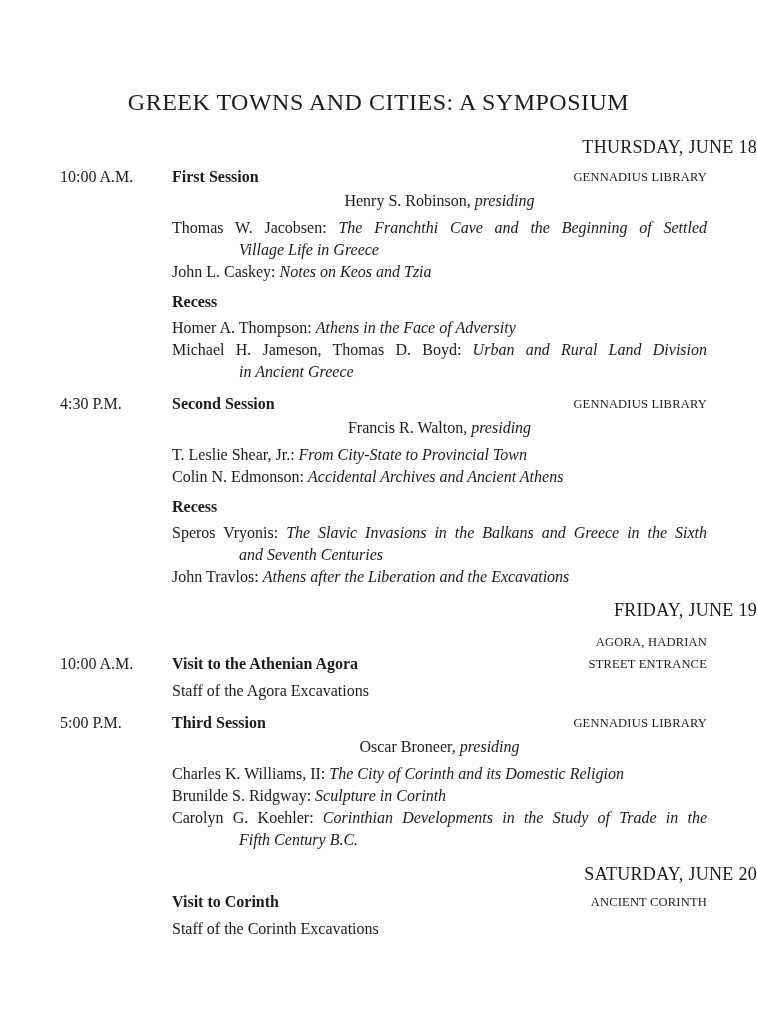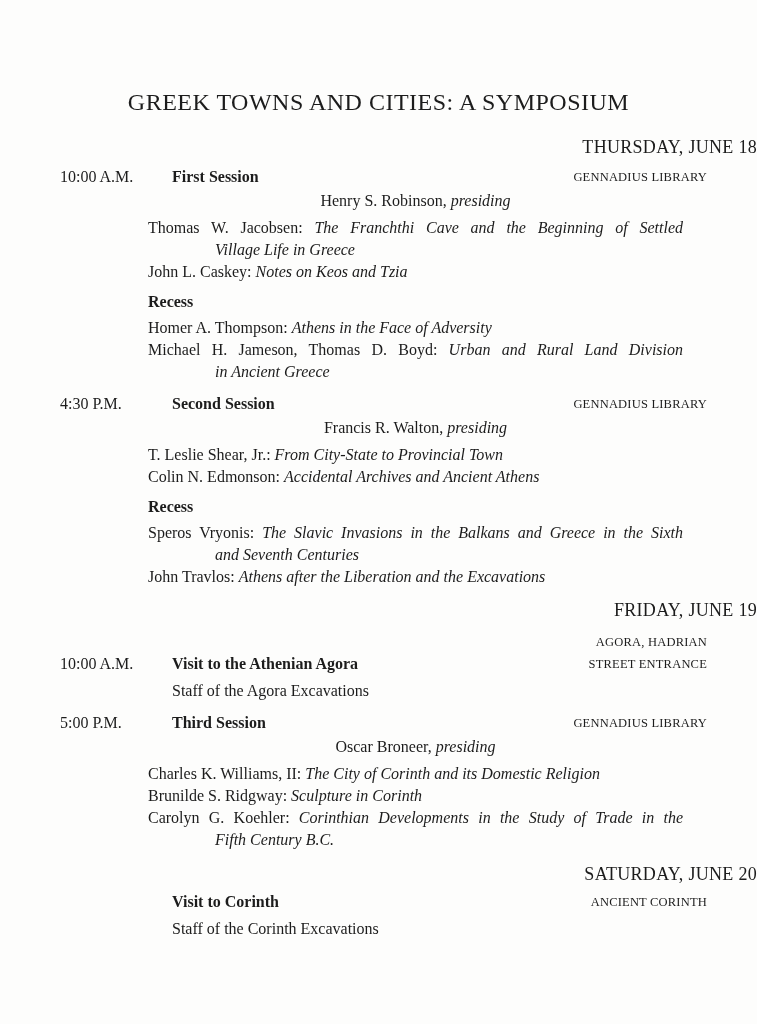--- a/index.html
+++ b/index.html
@@ -45,21 +45,21 @@
   .event-title { flex: 1; font-weight: bold; }
   .venue {
     font-size: 12.5px;
     line-height: 22px;
     letter-spacing: 0.2px;
     text-align: right;
     white-space: nowrap;
   }
   .venue-line { display: block; }
 
-  .event-body { margin-left: 88px; width: 535px; }
+  .event-body { margin-left: 112px; width: 535px; }
 
   .presiding { margin: 2px 0 5px; text-align: center; }
 
   .talk { margin: 0; }
   .talk .line1 { display: block; text-align: justify; text-align-last: justify; }
   .talk .cont  { display: block; padding-left: 67px; }
 
   .recess { margin: 8px 0 4px; font-weight: bold; }
 
   .staff { margin: 5px 0 0 112px; }

